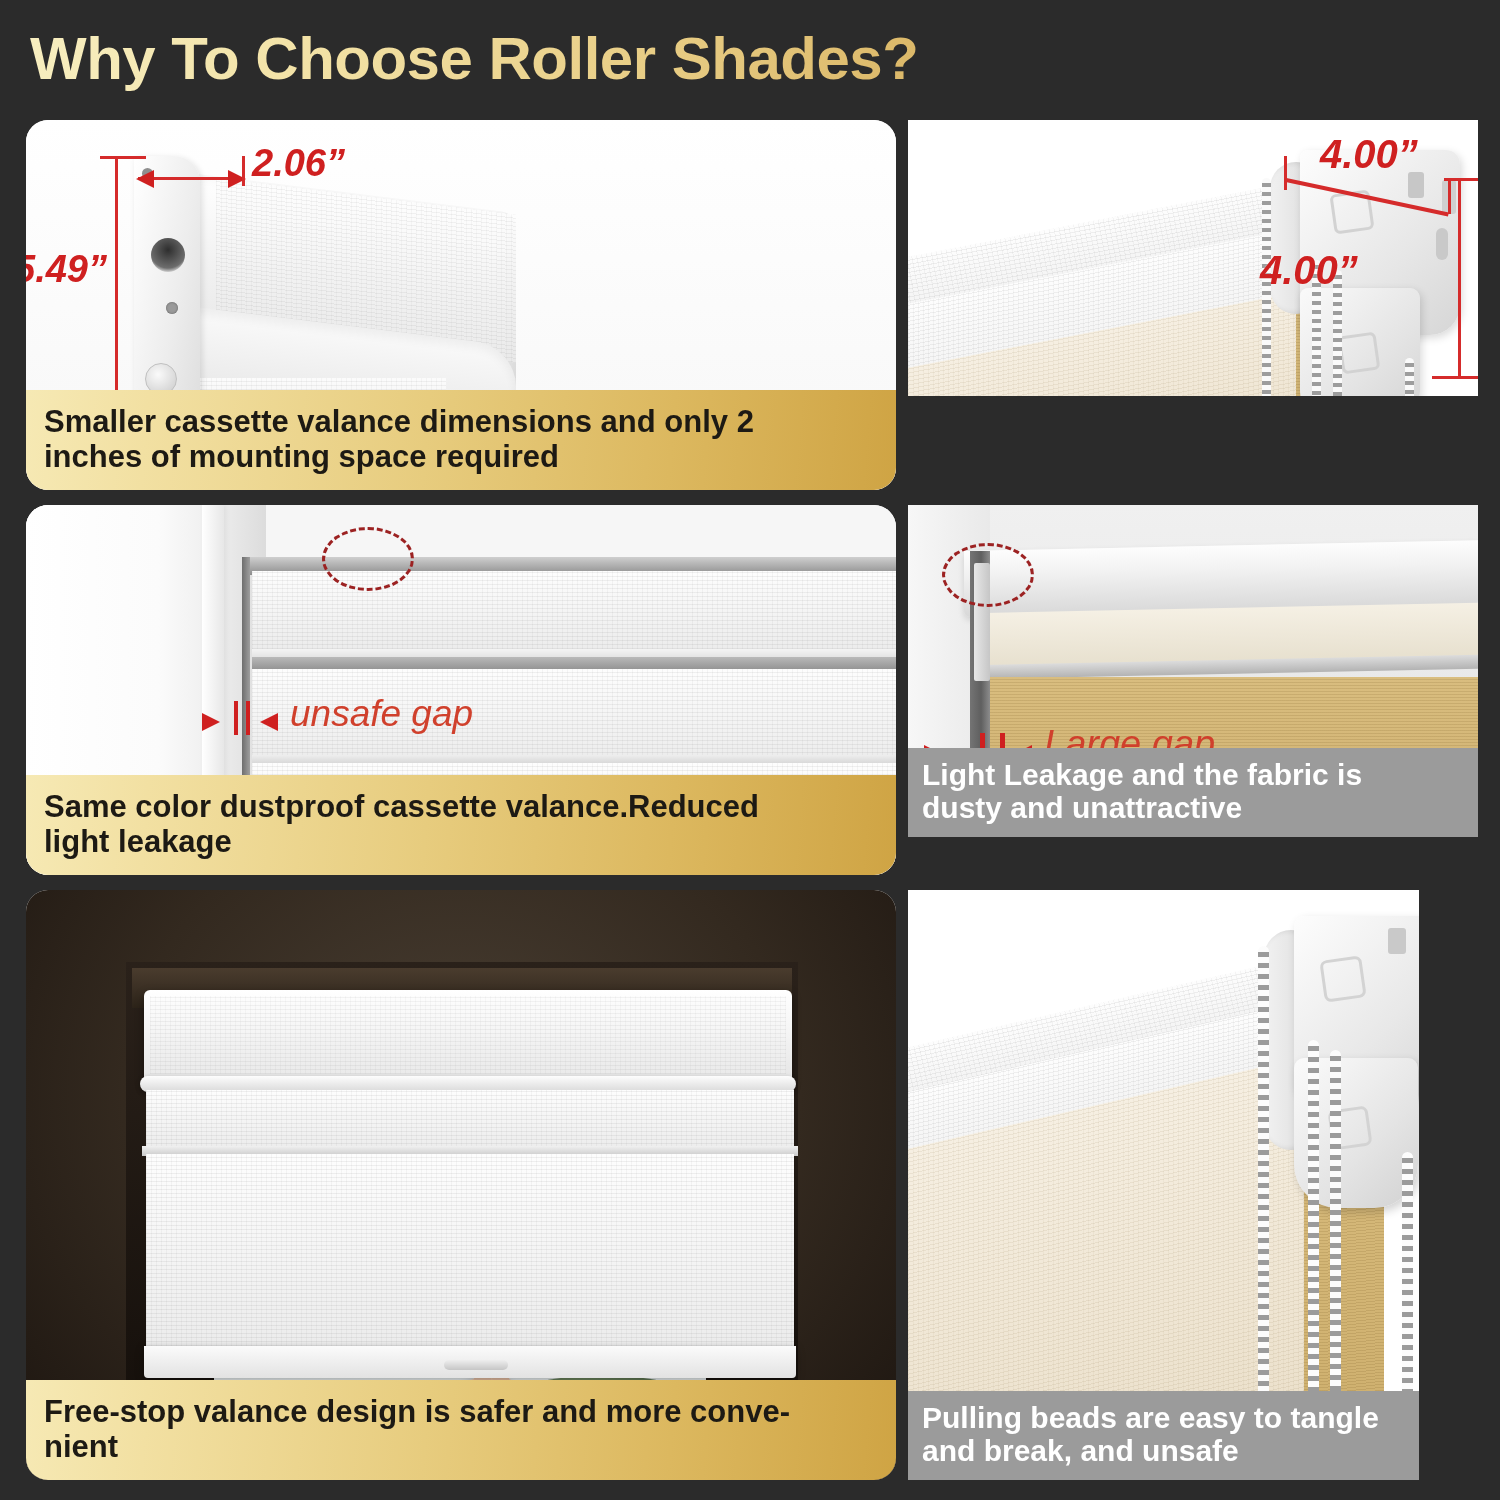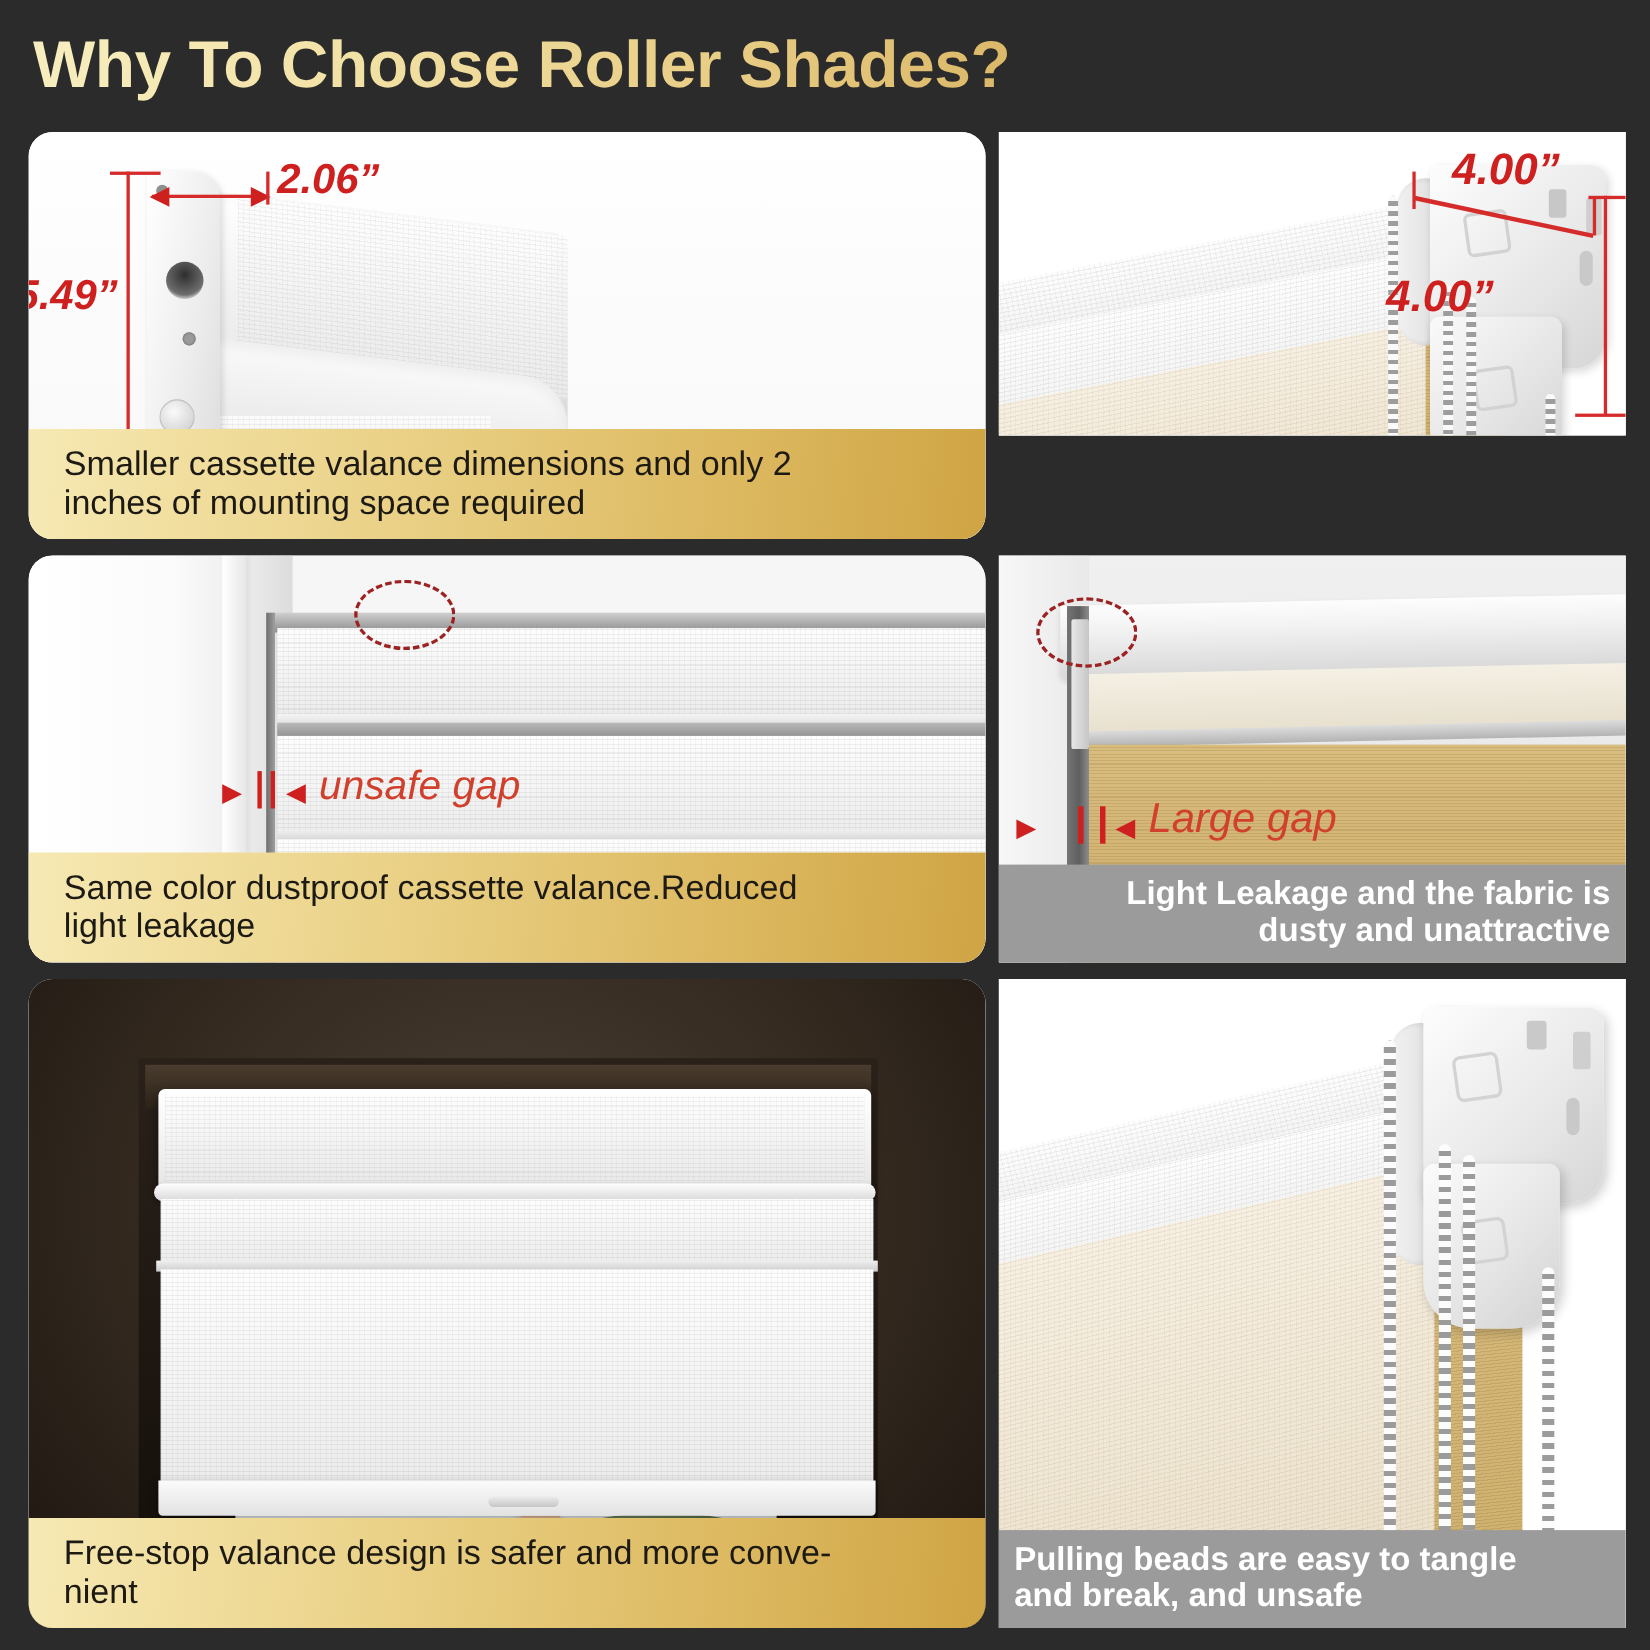--- a/index.html
+++ b/index.html
@@ -20,21 +20,21 @@
   }
   
   .panel{position:absolute;overflow:hidden;background:#fff;}
   .panel.rounded{border-radius:22px;}
   .photo{position:absolute;left:0;top:0;width:100%;height:100%;overflow:hidden;font-style:italic;}
 
   
   .cap{position:absolute;left:0;bottom:0;width:100%;box-sizing:border-box;}
   .cap.gold{
     background:linear-gradient(95deg,#f6e9b4 0%,#f2e0a2 14%,#e7cc7e 46%,#dcb85f 74%,#cfa444 100%);
-    color:#1d1a14;font-weight:normal;padding:14px 18px 16px 32px;
+    color:#1d1a14;font-weight:bold;padding:14px 18px 16px 18px;
     font-size:31px;line-height:1.13;
   }
   .cap.gray{
     background:#9b9b9b;color:#fff;font-weight:bold;
     padding:10px 14px 12px 14px;font-size:30px;line-height:1.12;
   }
   .cap .ln{display:block;white-space:nowrap;}
 
   
   .wfab{ 
@@ -200,21 +200,21 @@
     <div class="arrL" style="left:234px;top:208px;"></div>
     <div class="gaptxt" style="left:264px;top:188px;font-size:37px;">unsafe gap</div>
   </div>
 
   <div class="cap gold">
     <span class="ln">Same color dustproof cassette valance.Reduced</span>
     <span class="ln">light leakage</span>
   </div>
 </div>
 
-<div class="panel" style="left:908px;top:505px;width:570px;height:370px;text-align:right;">
+<div class="panel" style="left:908px;top:505px;width:570px;height:332px;">
   <div class="photo" style="background:linear-gradient(180deg,#f0f0f0,#e3e3e3);">
 
     <div style="position:absolute;left:0;top:0;width:82px;height:100%;
                 background:linear-gradient(90deg,#f7f7f7,#e9e9e9);"></div>
 
     <div style="position:absolute;left:56px;top:46px;width:514px;height:66px;
                 background:linear-gradient(180deg,#fdfdfd 0%,#f2f2f2 35%,#d8d8d8 100%);
                 border-radius:0 0 6px 6px;box-shadow:0 3px 6px rgba(0,0,0,.12);
                 transform:skewY(-1.2deg);transform-origin:left top;"></div>
 
@@ -295,21 +295,21 @@
     <div style="position:absolute;left:418px;top:470px;width:64px;height:10px;border-radius:5px;
                 background:linear-gradient(180deg,#eeeeee,#c6c6c6);"></div>
   </div>
 
   <div class="cap gold">
     <span class="ln">Free-stop valance design is safer and more conve-</span>
     <span class="ln">nient</span>
   </div>
 </div>
 
-<div class="panel" style="left:908px;top:890px;width:570px;height:590px;">
+<div class="panel" style="left:908px;top:890px;width:484px;height:590px;padding-left:27px;">
   <div class="photo" style="background:#ffffff;">
 
     <div class="wfab" style="position:absolute;left:-30px;top:66px;width:430px;height:88px;
                 transform:rotate(-13deg);transform-origin:right center;border-radius:0 10px 10px 0;"></div>
 
     <div class="wfab" style="position:absolute;left:-30px;top:112px;width:420px;height:122px;
                 transform:skewY(-13deg);transform-origin:right top;"></div>
 
     <div class="beigefab" style="position:absolute;left:-30px;top:164px;width:440px;height:426px;
                 transform:skewY(-13deg);transform-origin:right top;"></div>

